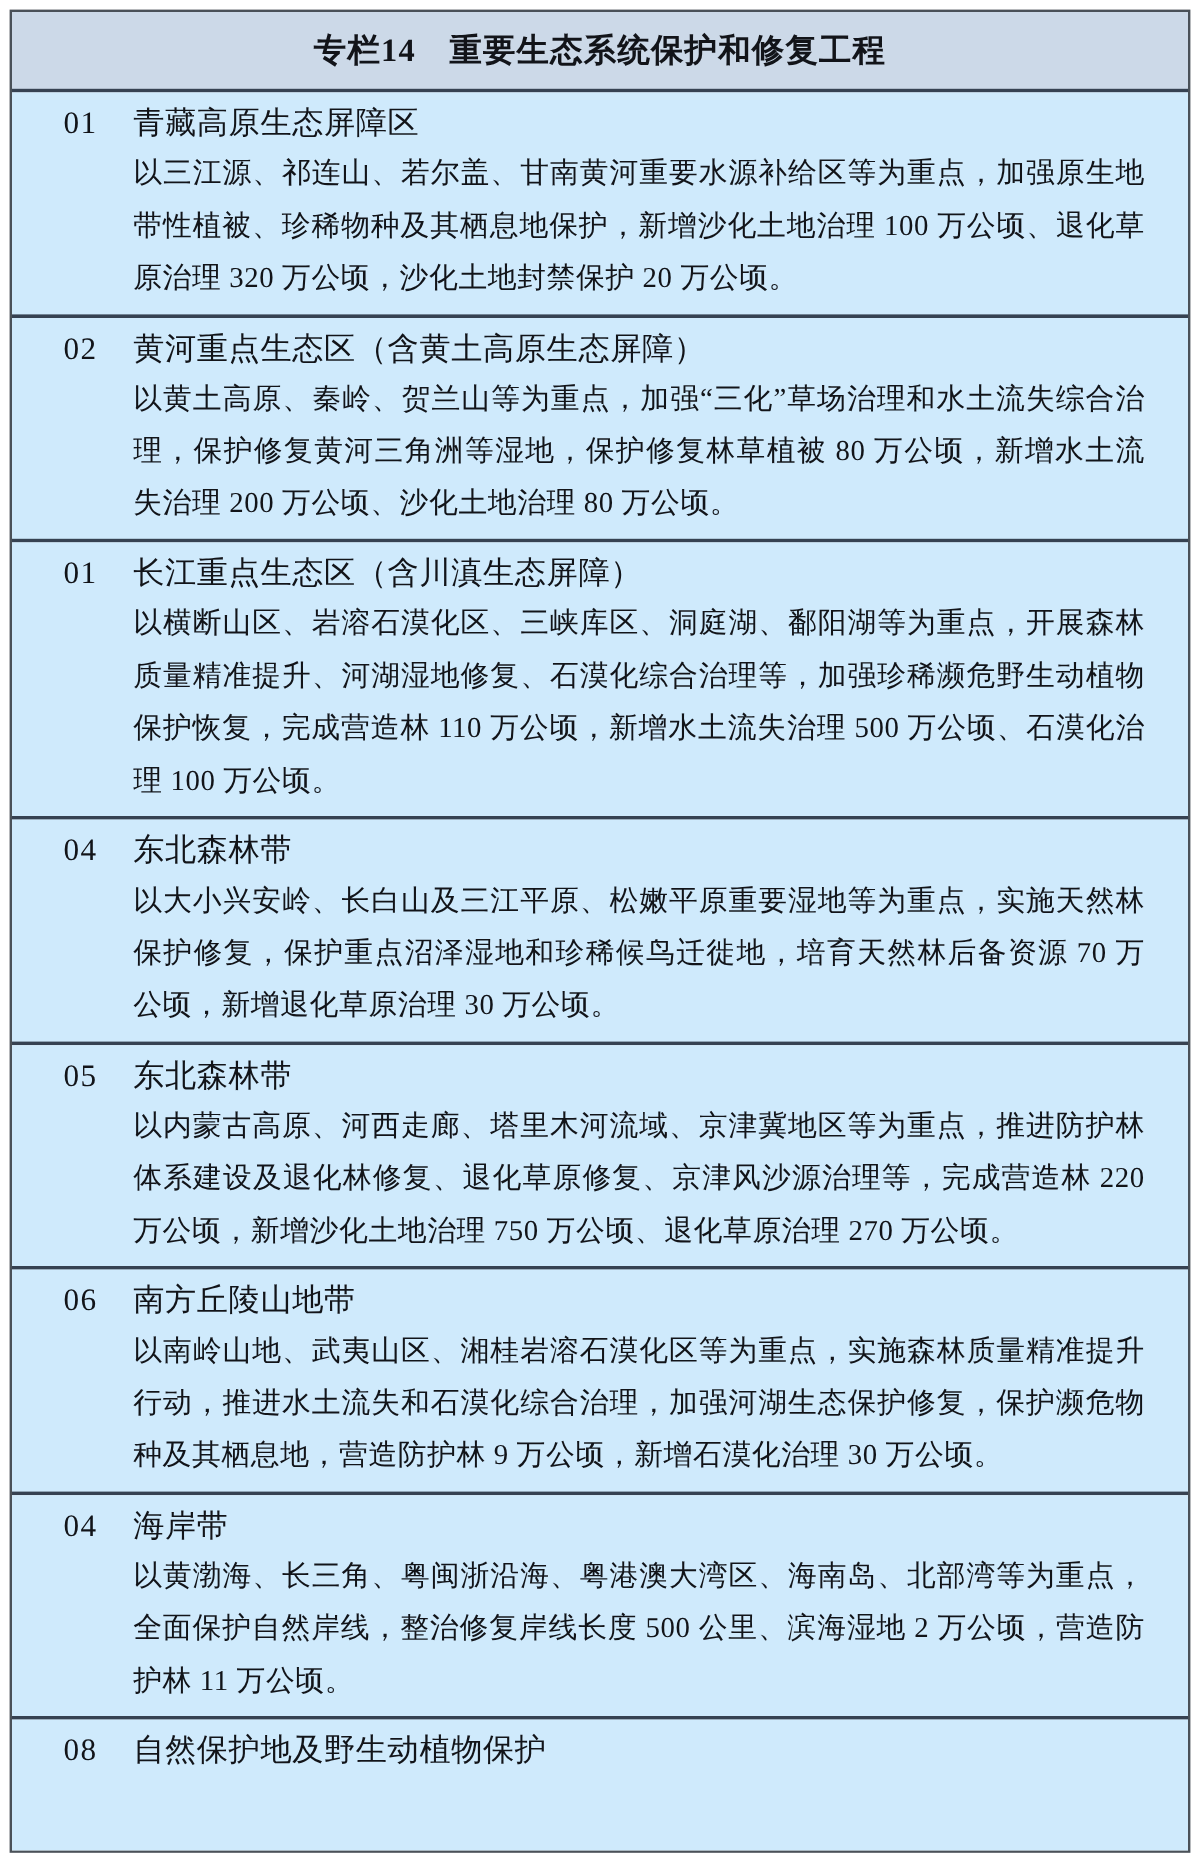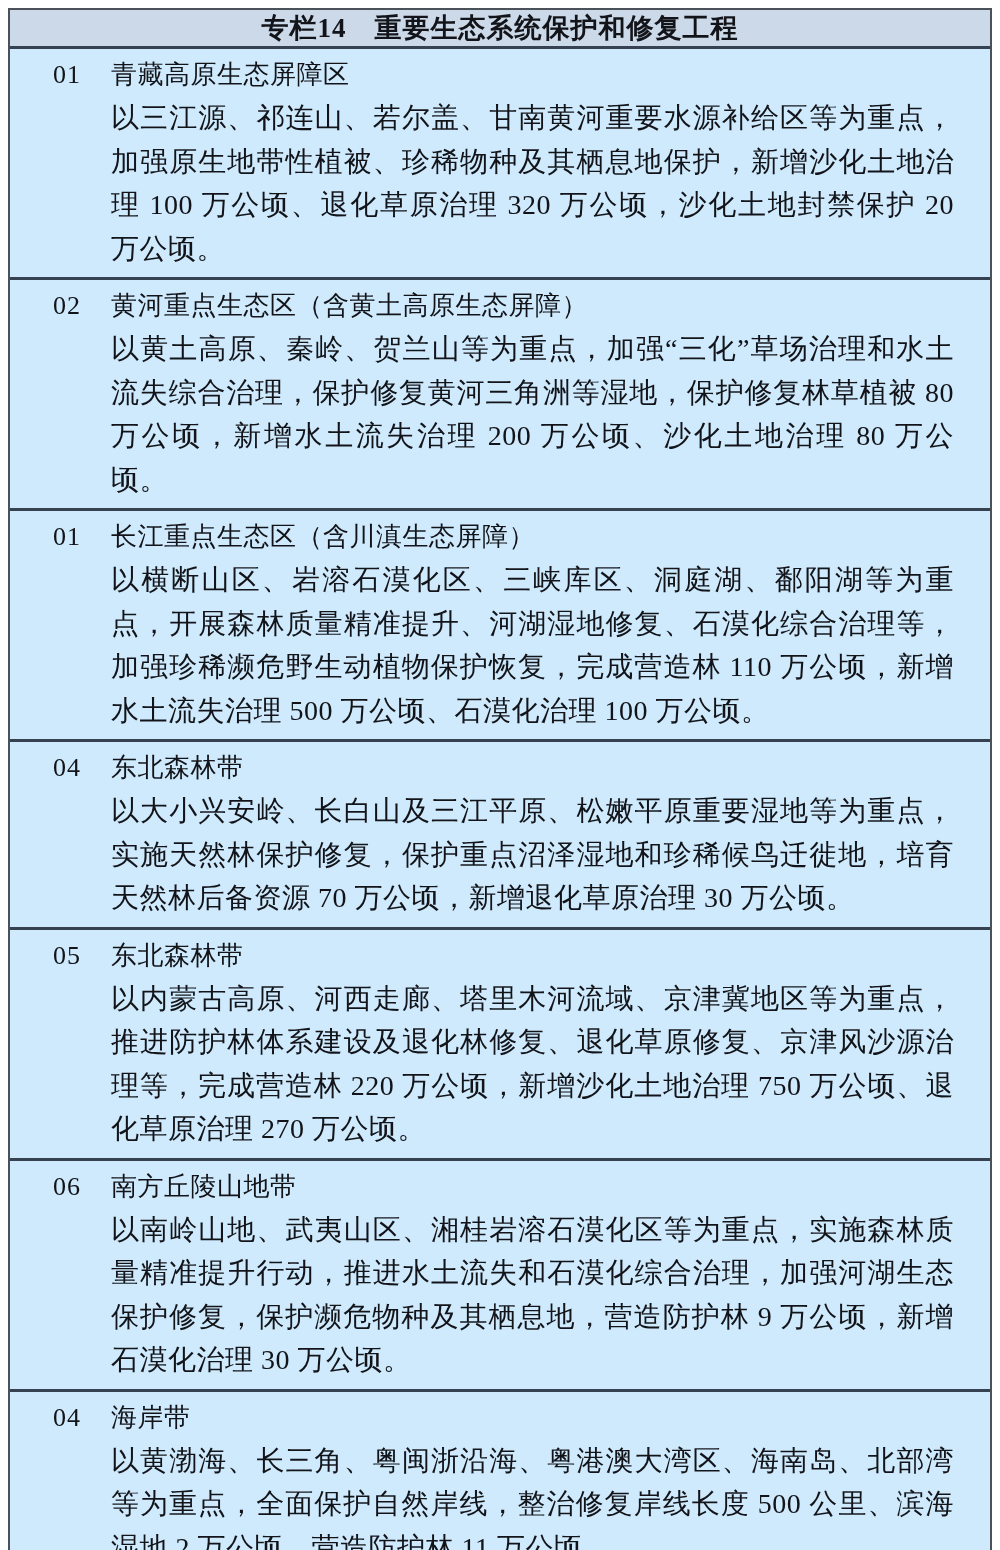--- a/index.html
+++ b/index.html
@@ -20,21 +20,21 @@
     width: 984px;
     min-height: 1536px;
     border: 2px solid var(--border-color, #4a5158);
     display: flex;
     flex-direction: column;
   }
   .box-header {
     box-sizing: border-box;
     background: var(--header-bg, #ccd9e8);
     border-bottom: 3px solid var(--divider-color, #364252);
-    height: 39px;
+    height: 67px;
     display: flex;
     align-items: center;
     justify-content: center;
     font-size: 27px;
     font-weight: bold;
     letter-spacing: 1px;
   }
   .section {
     box-sizing: border-box;
     background: var(--body-bg, #cfeafc);
@@ -56,21 +56,21 @@
     width: 58px;
     font-weight: normal;
     letter-spacing: 1px;
   }
   .sec-title {
     font-weight: normal;
     letter-spacing: 0.5px;
   }
   .sec-body {
     margin-left: 58px;
-    font-size: 28px;
+    font-size: 24px;
     line-height: 43.5px;
     text-align: justify;
     text-justify: inter-character;
     letter-spacing: 0.5px;
   }
 </style>
 </head>
 <body style="color: rgb(18, 20, 25);">
 
 <div class="box">

